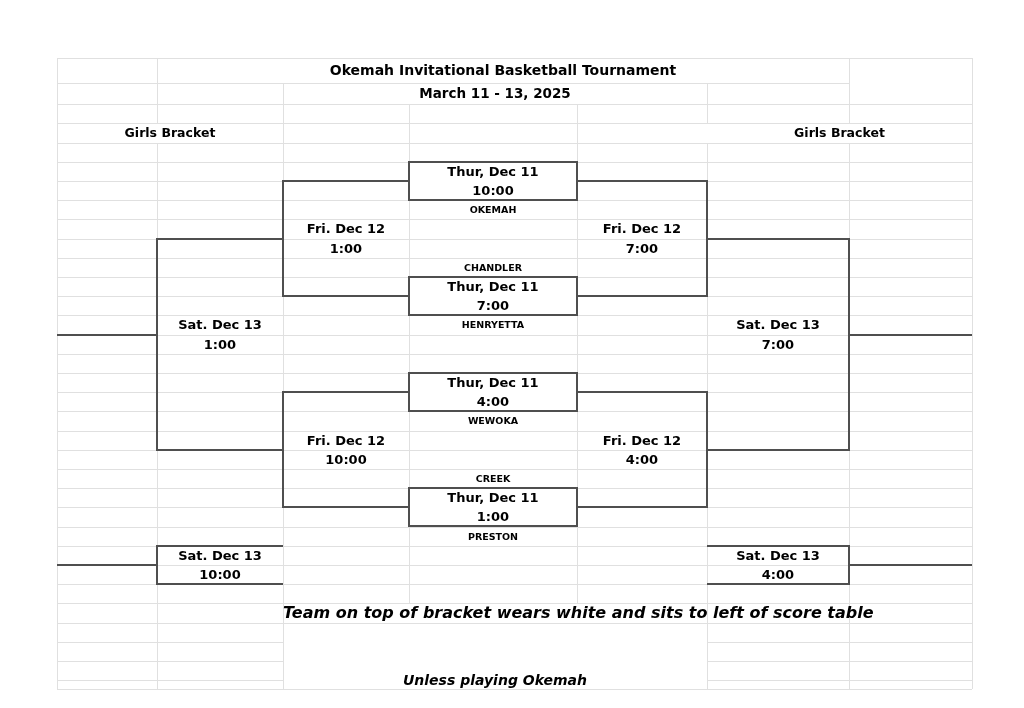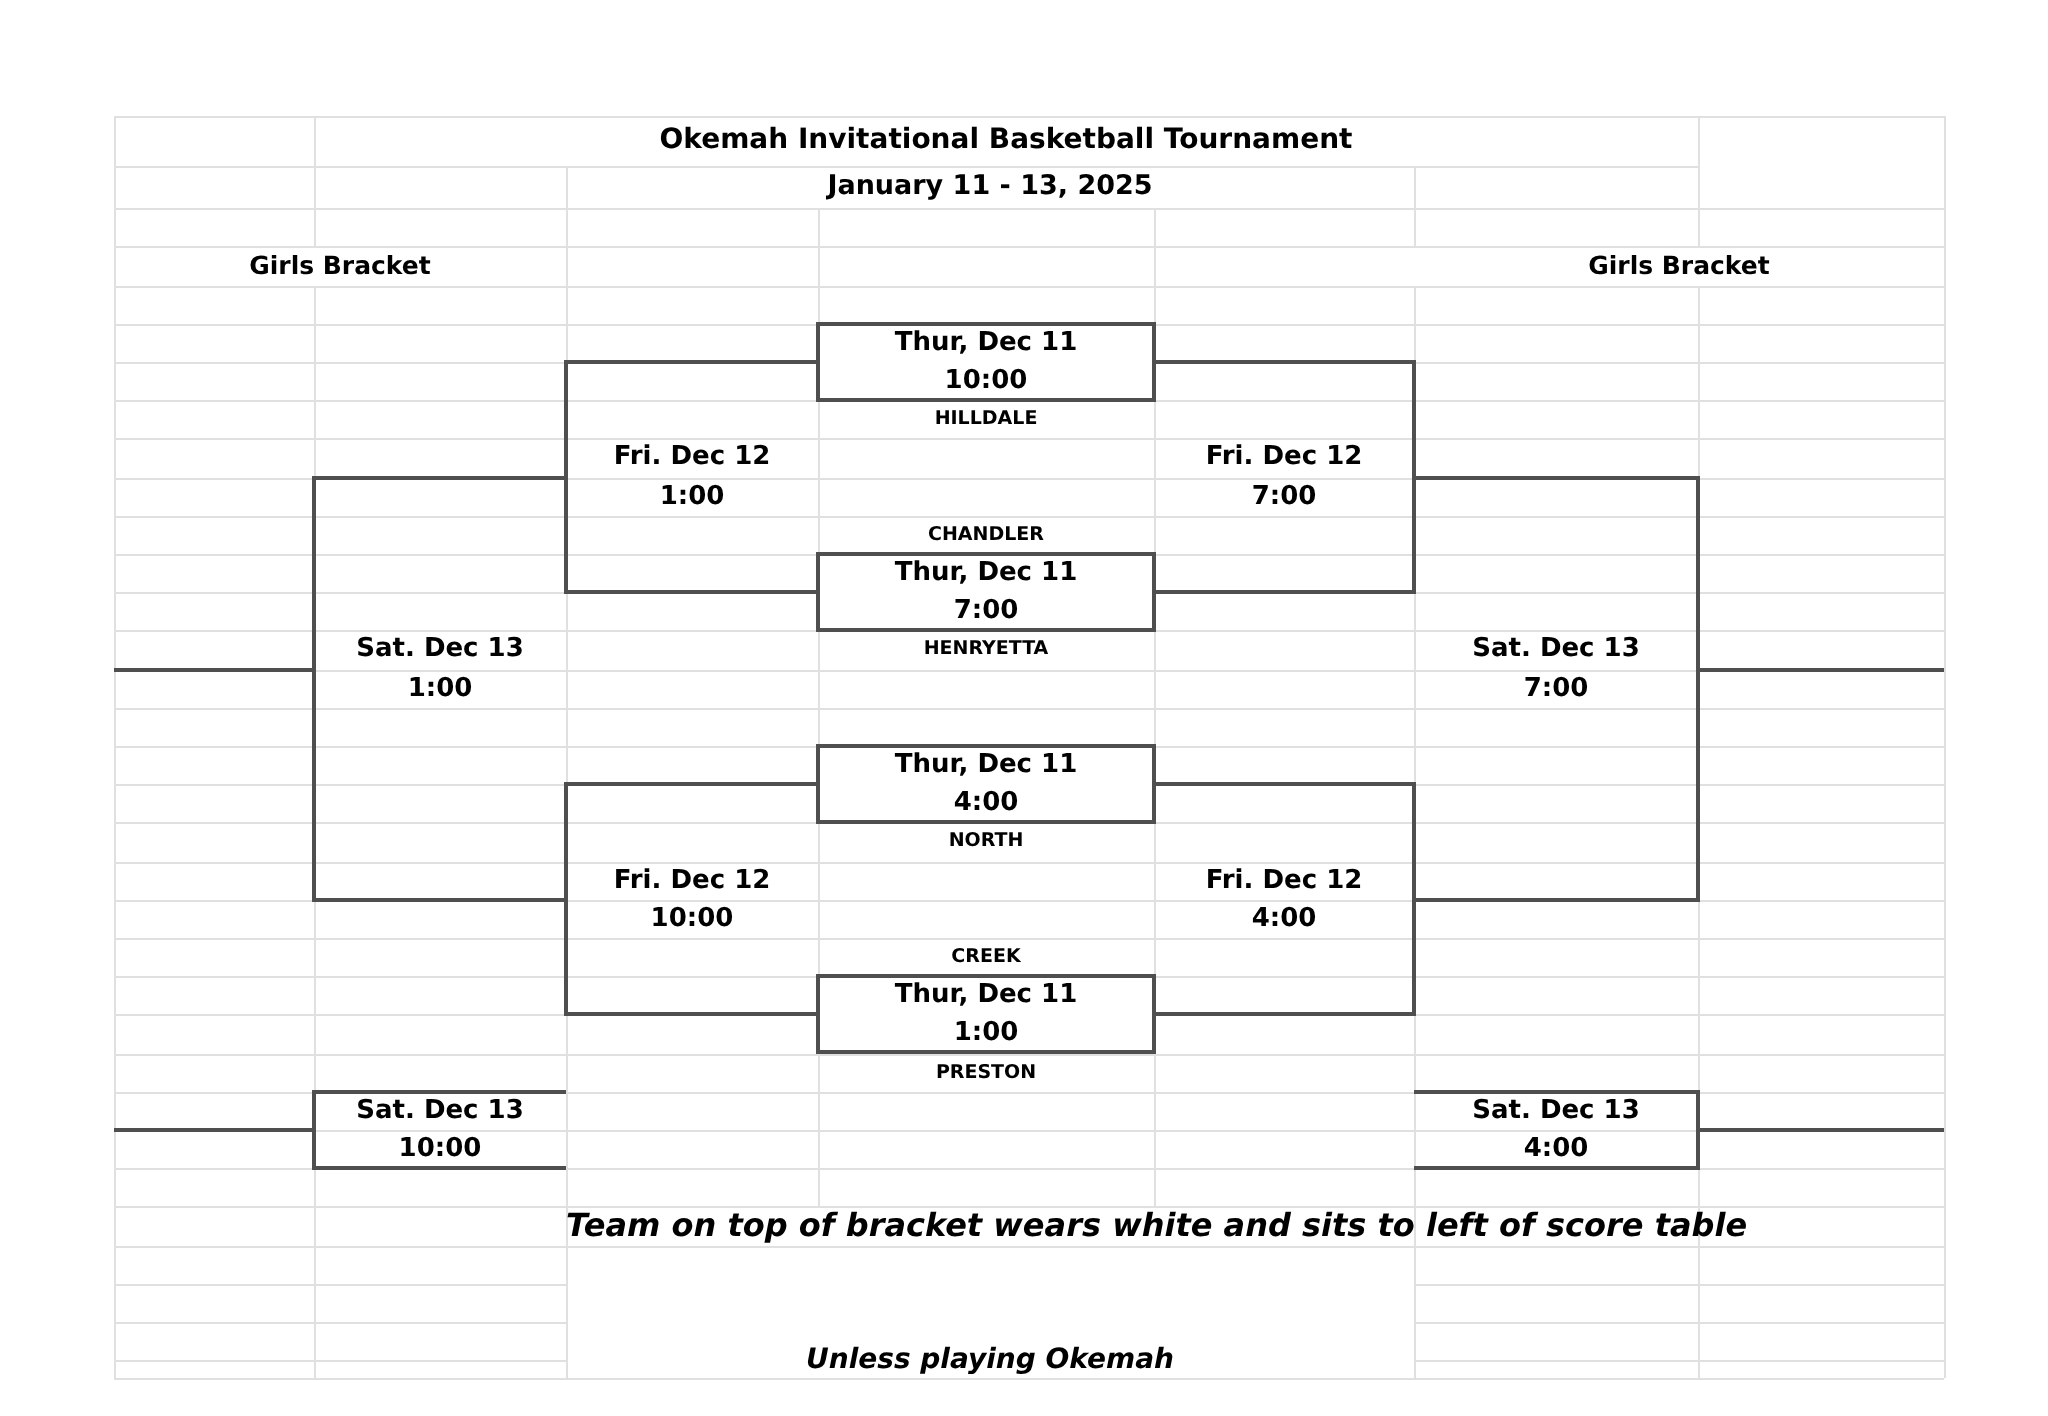--- a/index.html
+++ b/index.html
@@ -115,36 +115,36 @@
       <div class="bl" style="left: 282px; top: 391.1px; width: 2px; height: 117.2px;"></div>
       <div class="bl" style="left: 156px; top: 237.5px; width: 2px; height: 213.2px;"></div>
       <div class="bl" style="left: 156px; top: 544.7px; width: 2px; height: 40.4px;"></div>
       <div class="bl" style="left: 706px; top: 179.9px; width: 2px; height: 117.2px;"></div>
       <div class="bl" style="left: 706px; top: 391.1px; width: 2px; height: 117.2px;"></div>
       <div class="bl" style="left: 848px; top: 237.5px; width: 2px; height: 213.2px;"></div>
       <div class="bl" style="left: 848px; top: 544.7px; width: 2px; height: 40.4px;"></div>
     </div>
 
   <div class="txt title" style="left:157px;top:58px;width:692px;">Okemah Invitational Basketball Tournament</div>
-  <div class="txt sub" style="left:283px;top:83px;width:424px;">January 11 - 13, 2025</div>
+  <div class="txt sub" style="left:283px;top:83px;width:424px;">March 11 - 13, 2025</div>
   <div class="txt gb" style="left:57px;top:123.3px;width:226px;">Girls Bracket</div>
   <div class="txt gb" style="left:707px;top:123.3px;width:265px;">Girls Bracket</div>
 
   <div class="txt game" style="left:409px;top:161.7px;width:168px;">Thur, Dec 11</div>
   <div class="txt game" style="left:409px;top:180.9px;width:168px;">10:00</div>
-  <div class="txt team" style="left:409px;top:200.1px;width:168px;">HILLDALE</div>
+  <div class="txt team" style="left:409px;top:200.1px;width:168px;">OKEMAH</div>
 
   <div class="txt team" style="left:409px;top:257.7px;width:168px;">CHANDLER</div>
   <div class="txt game" style="left:409px;top:276.9px;width:168px;">Thur, Dec 11</div>
   <div class="txt game" style="left:409px;top:296.1px;width:168px;">7:00</div>
   <div class="txt team" style="left:409px;top:315.3px;width:168px;">HENRYETTA</div>
 
   <div class="txt game" style="left:409px;top:372.9px;width:168px;">Thur, Dec 11</div>
   <div class="txt game" style="left:409px;top:392.1px;width:168px;">4:00</div>
-  <div class="txt team" style="left:409px;top:411.3px;width:168px;">NORTH</div>
+  <div class="txt team" style="left:409px;top:411.3px;width:168px;">WEWOKA</div>
 
   <div class="txt team" style="left:409px;top:468.9px;width:168px;">CREEK</div>
   <div class="txt game" style="left:409px;top:488.1px;width:168px;">Thur, Dec 11</div>
   <div class="txt game" style="left:409px;top:507.3px;width:168px;">1:00</div>
   <div class="txt team" style="left:409px;top:526.5px;width:168px;">PRESTON</div>
 
   <div class="txt game" style="left:283px;top:219.3px;width:126px;">Fri. Dec 12</div>
   <div class="txt game" style="left:283px;top:238.5px;width:126px;">1:00</div>
   <div class="txt game" style="left:283px;top:430.5px;width:126px;">Fri. Dec 12</div>
   <div class="txt game" style="left:283px;top:449.7px;width:126px;">10:00</div>

